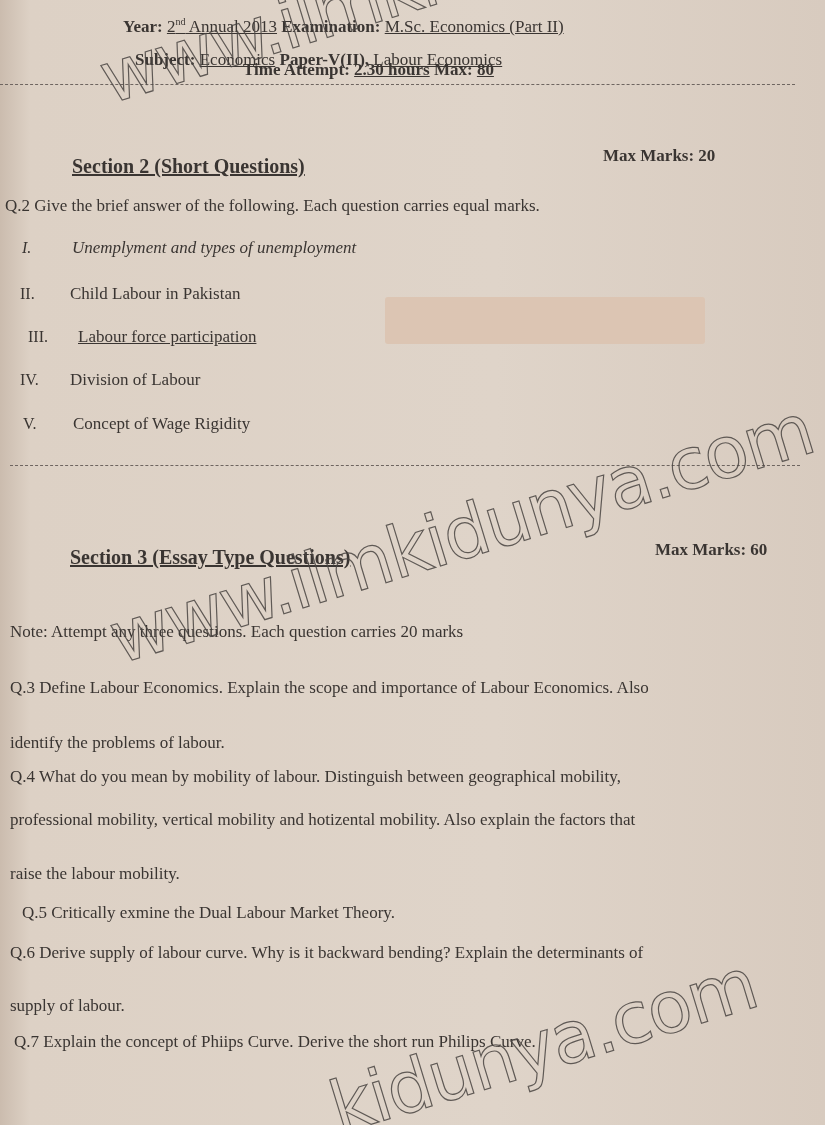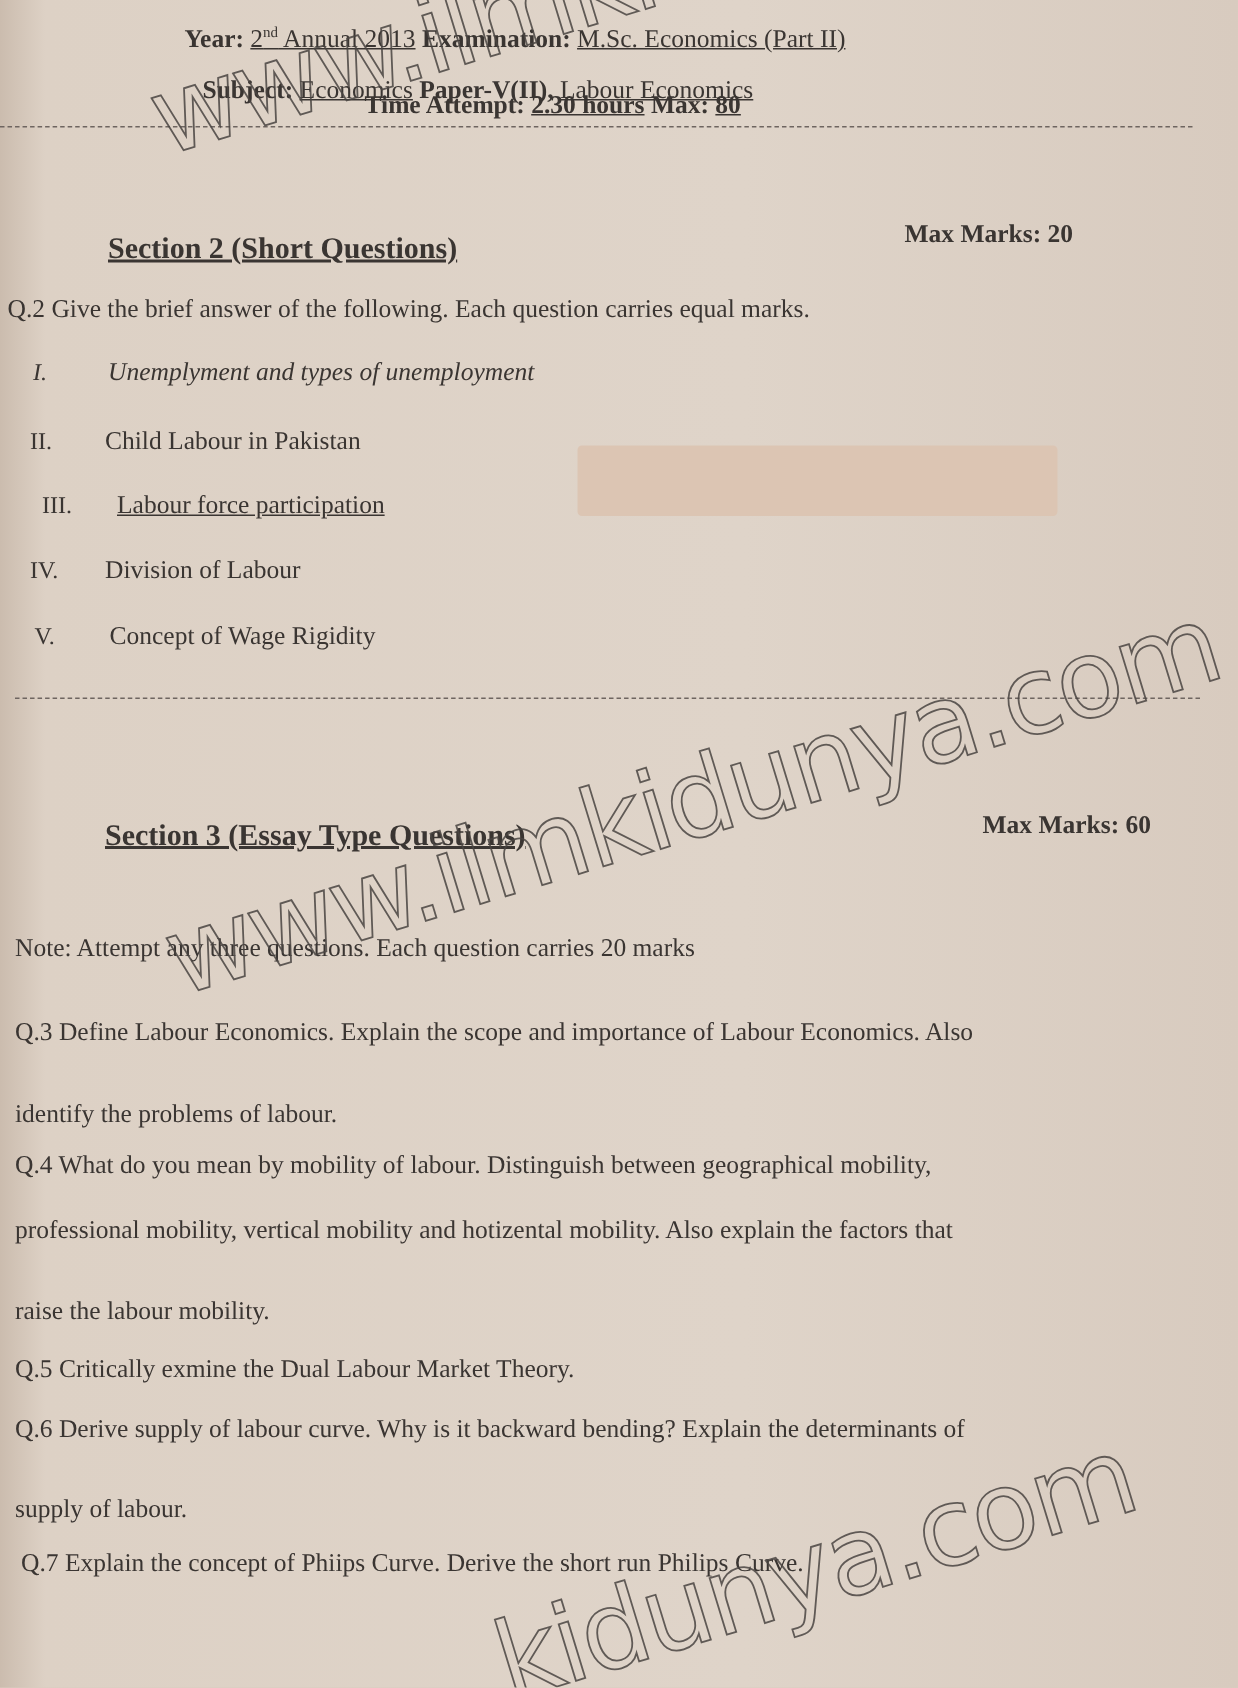--- a/index.html
+++ b/index.html
@@ -79,21 +79,21 @@
 <div class="abs maxm" style="left:655px; top:540px;">Max Marks: 60</div>
 <div class="abs qtext" style="left:10px; top:622px;">Note: Attempt any three questions. Each question carries 20 marks</div>
 
 <div class="abs qtext" style="left:10px; top:678px;">Q.3 Define Labour Economics. Explain the scope and importance of Labour Economics. Also</div>
 <div class="abs qtext" style="left:10px; top:733px;">identify the problems of labour.</div>
 
 <div class="abs qtext" style="left:10px; top:767px;">Q.4 What do you mean by mobility of labour. Distinguish between geographical mobility,</div>
 <div class="abs qtext" style="left:10px; top:810px;">professional mobility, vertical mobility  and hotizental mobility. Also explain the factors that</div>
 <div class="abs qtext" style="left:10px; top:864px;">raise the labour mobility.</div>
 
-<div class="abs qtext" style="left:10px; top:903px;">Q.5 Critically exmine the Dual Labour Market Theory.</div>
+<div class="abs qtext" style="left:22px; top:903px;">Q.5 Critically exmine the Dual Labour Market Theory.</div>
 
 <div class="abs qtext" style="left:10px; top:943px;">Q.6 Derive supply of labour curve. Why is it backward bending? Explain the determinants of</div>
 <div class="abs qtext" style="left:10px; top:996px;">supply of labour.</div>
 
 <div class="abs qtext" style="left:14px; top:1032px;">Q.7 Explain the concept of Phiips Curve. Derive the short run Philips Curve.</div>
 
 <div class="wm" style="left:90px; top:40px; transform: rotate(-17deg); transform-origin: left top;">www.ilmkidunya.com</div>
 <div class="wm" style="left:100px; top:600px; transform: rotate(-17deg); transform-origin: left top;">www.ilmkidunya.com</div>
 <div class="wm" style="left:320px; top:1070px; transform: rotate(-17deg); transform-origin: left top;">kidunya.com</div>
 

